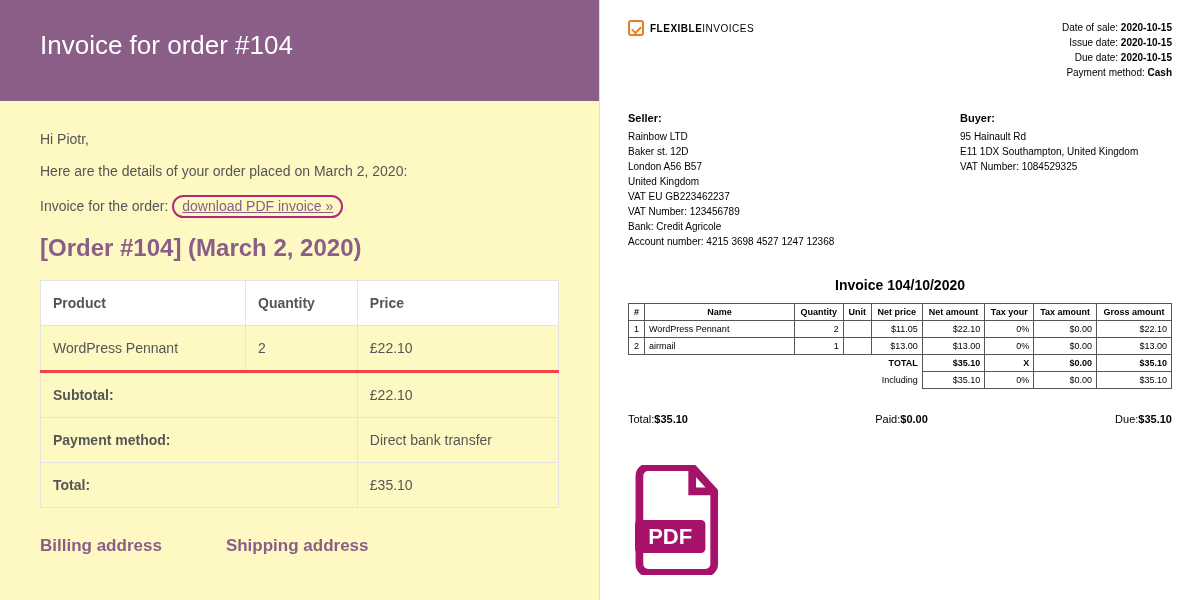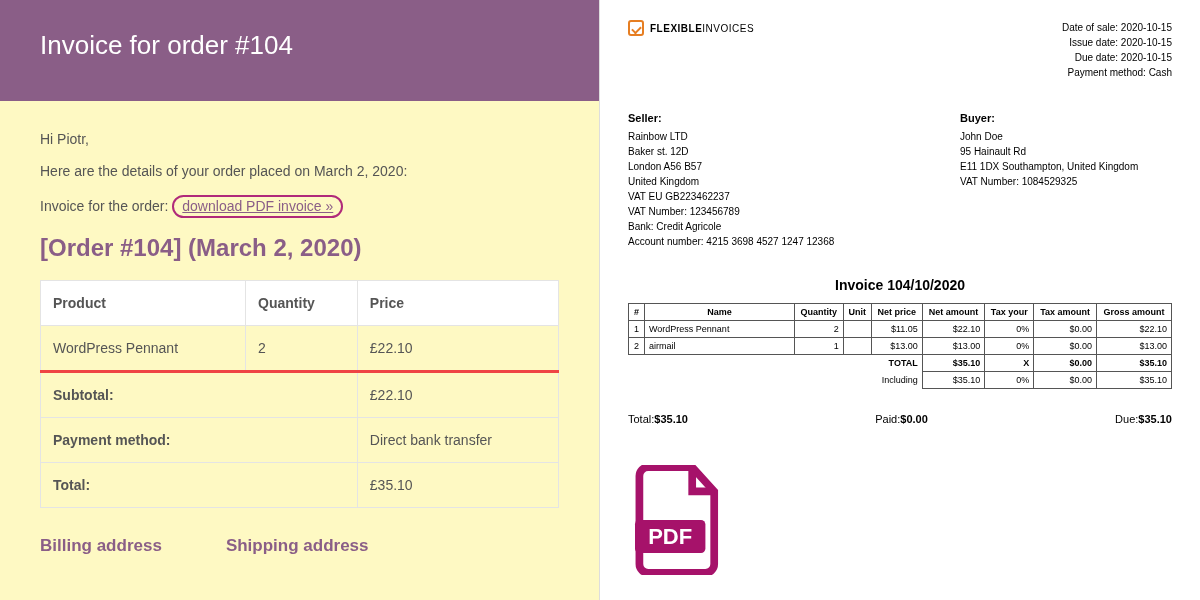--- a/index.html
+++ b/index.html
@@ -113,21 +113,21 @@
     border-left: 2px solid #e67e22;
     border-bottom: 2px solid #e67e22;
     transform: rotate(-45deg);
   }
   .logo-text b { font-weight: 700; text-align: center; }
   .meta {
     text-align: right;
     font-size: 10px;
     line-height: 1.5;
   }
-  .meta b { font-weight: 400; text-align: center; }
+  .meta b { font-weight: 700; text-align: center; }
   .parties {
     display: flex;
     gap: 80px;
     margin-bottom: 28px;
     font-size: 10px;
     line-height: 1.5;
   }
   .parties .col { flex: 1; }
   .parties .col.buyer { flex: 1; margin-left: 40px; }
   .parties h4 { font-size: 11px; font-weight: 700; margin-bottom: 2px; }
@@ -236,21 +236,20 @@
       <div>Baker st. 12D</div>
       <div>London A56 B57</div>
       <div>United Kingdom</div>
       <div>VAT EU GB223462237</div>
       <div>VAT Number: 123456789</div>
       <div>Bank: Credit Agricole</div>
       <div>Account number: 4215 3698 4527 1247 12368</div>
     </div>
     <div class="col buyer">
       <h4>Buyer:</h4>
-      <div>John Doe</div>
       <div>95 Hainault Rd</div>
       <div>E11 1DX Southampton, United Kingdom</div>
       <div>VAT Number: 1084529325</div>
     </div>
   </div>
 
   <div class="inv-title">Invoice 104/10/2020</div>
 
   <table class="invtab">
     <tbody>

